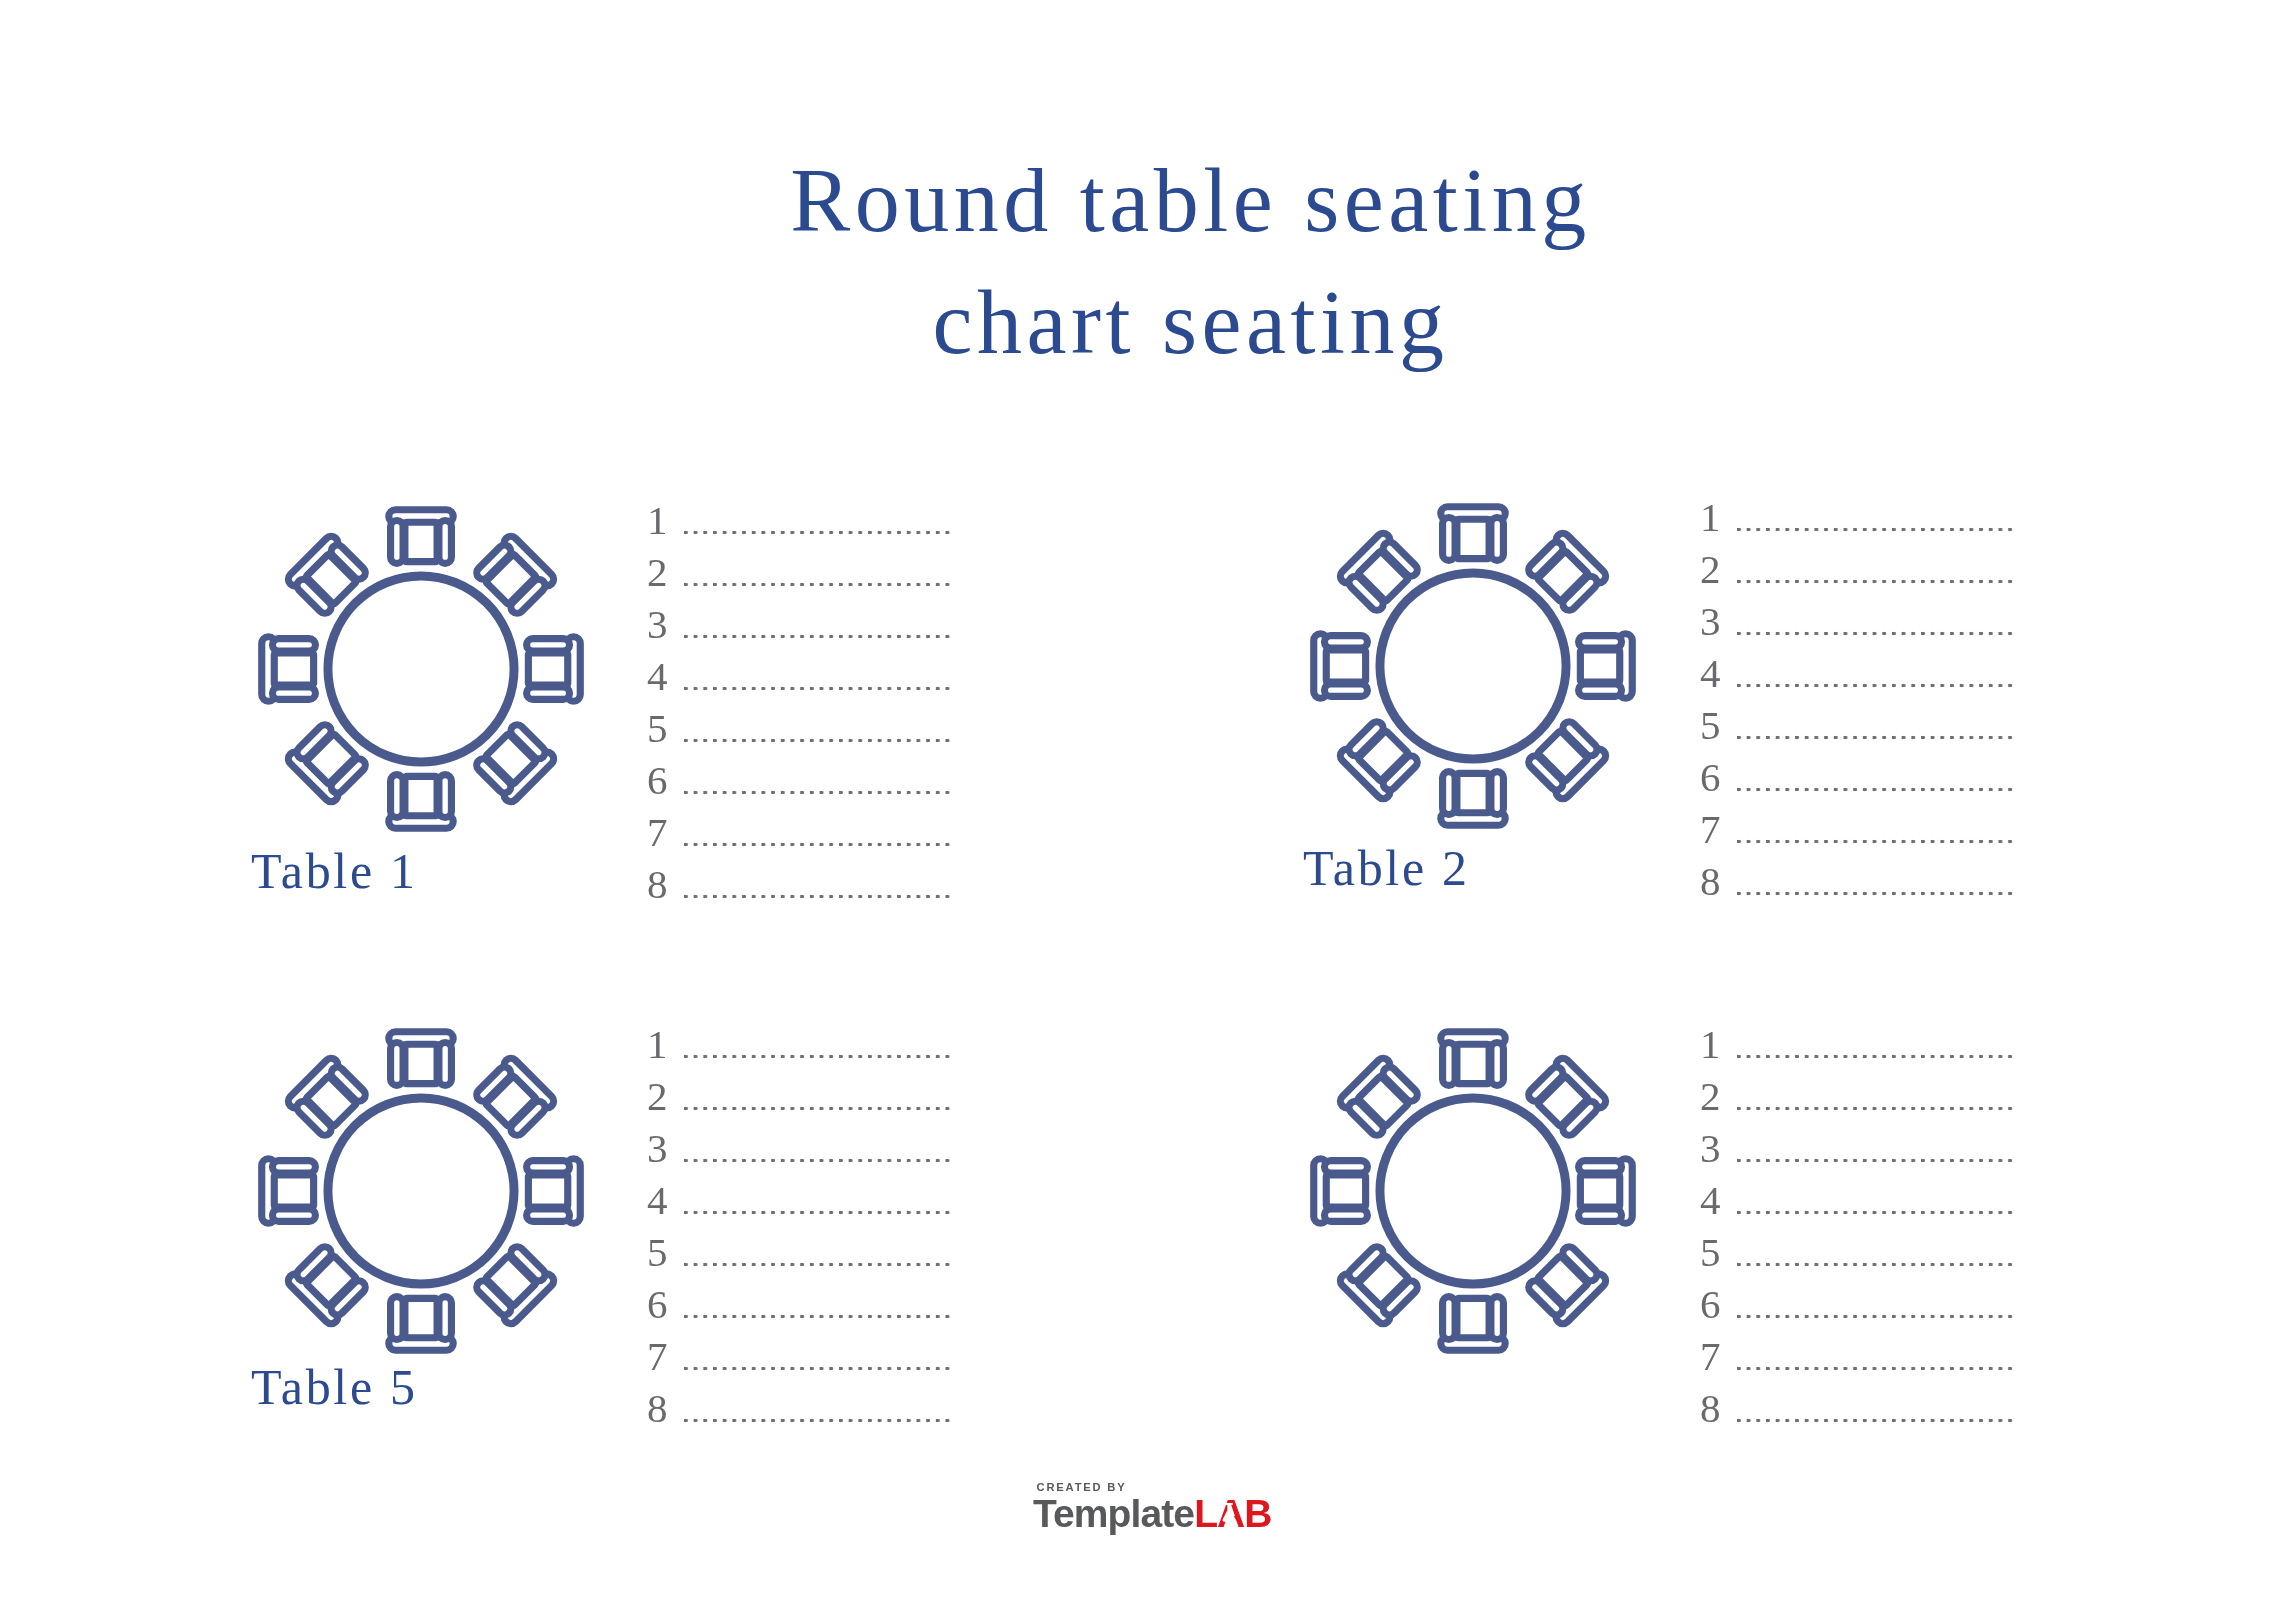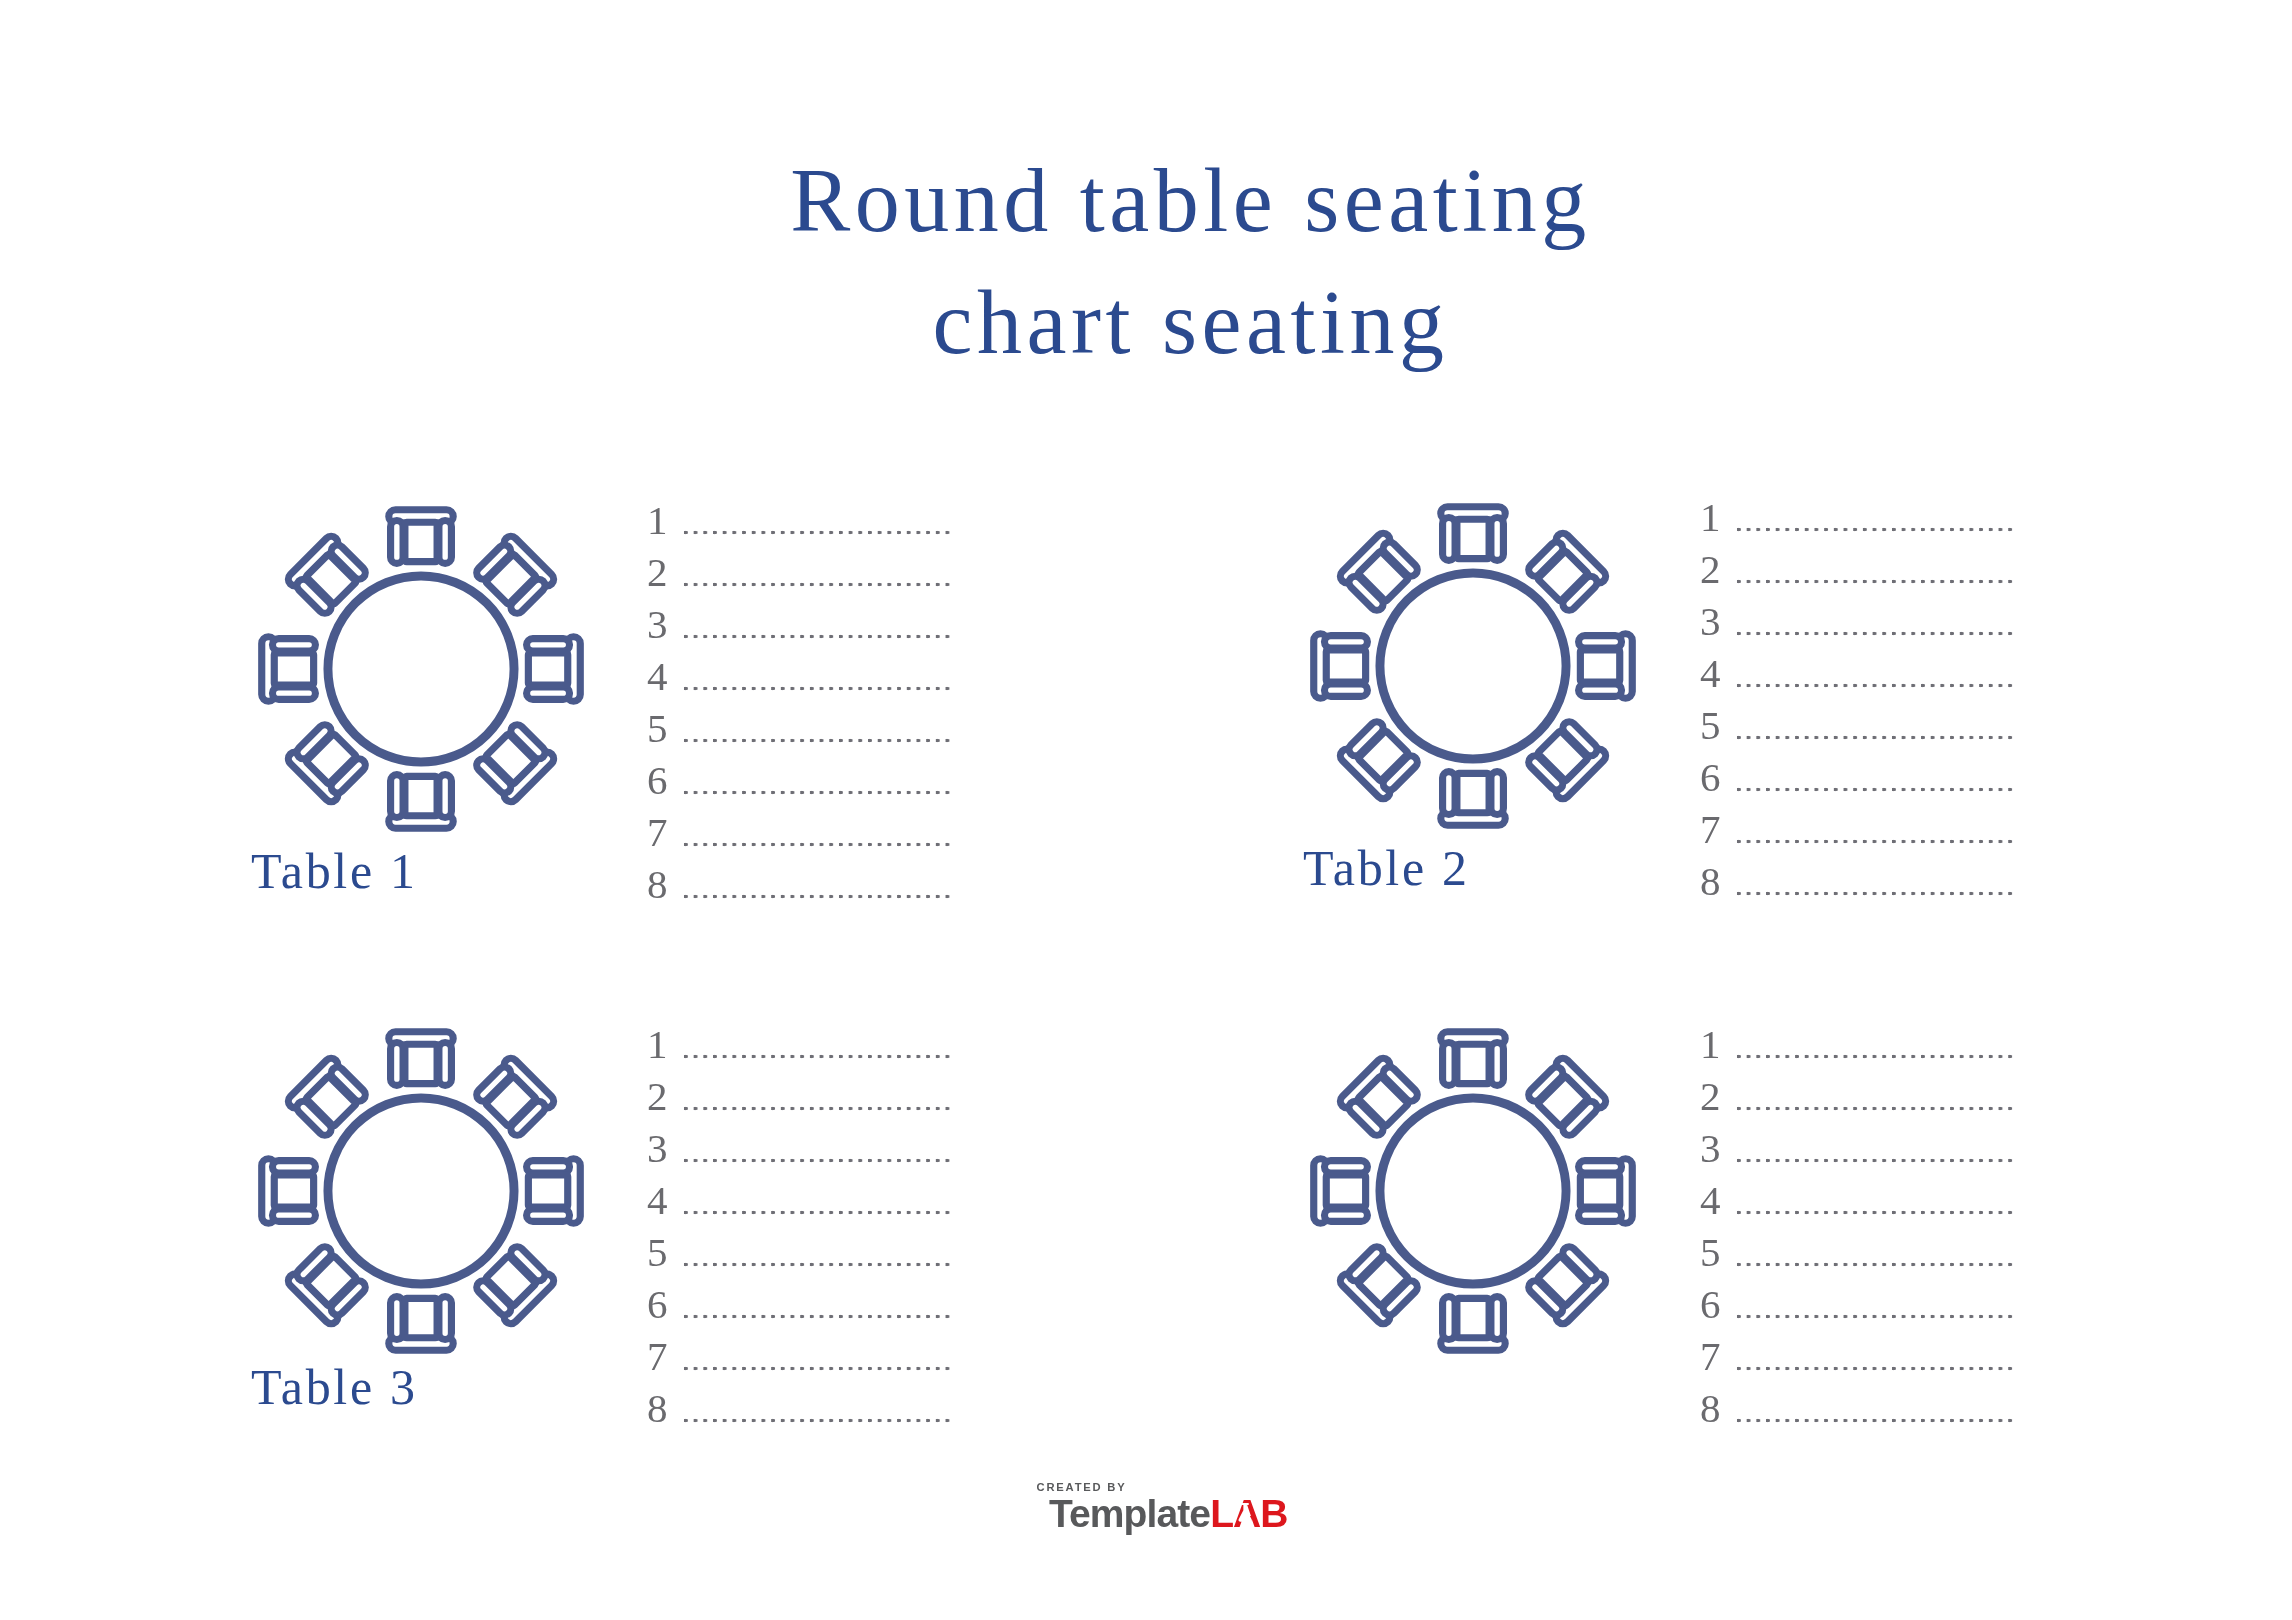--- a/index.html
+++ b/index.html
@@ -45,21 +45,21 @@
   
   .logo{
     position:absolute;left:1033px;top:1482px;width:287px;
     font-family:"Liberation Sans",sans-serif;
   }
   .created-by{
     font-size:11.2px;font-weight:bold;letter-spacing:1.8px;
     color:var(--logo-gray,#58595b);margin:0 0 0.9px 3.6px;line-height:1;
   }
   .brand{font-size:39px;font-weight:bold;letter-spacing:-0.9px;line-height:1;white-space:nowrap;}
-  .brand-gray{color:var(--logo-gray,#58595b);margin-left:16px;}
+  .brand-gray{color:var(--logo-gray,#58595b);}
   .brand-red{color:var(--logo-red,#dd171d);position:relative;display:inline-block;}
   .flask{position:absolute;left:28px;top:9px;width:14.3px;height:19.7px;}
   .hidden-defs{position:absolute;width:0;height:0;overflow:hidden;}
 </style>
 </head>
 <body>
 
 <svg class="hidden-defs" aria-hidden="true">
   <defs>
     <g id="chair" style="fill:#fff;stroke:var(--slate,#4a5a8c);stroke-width:8;">
@@ -168,21 +168,21 @@
           <span class="seat-num">8</span>
           <span class="dotline"></span>
         </div>
     </div>
   </div>
 
   <div class="section sec-q3">
     <svg class="graphic" viewBox="0 0 380 380">
         <use href="#round-table"></use>
       </svg>
-    <div class="table-label">Table 3</div>
+    <div class="table-label">Table 5</div>
     <div class="seat-list">
       <div class="seat-row">
           <span class="seat-num">1</span>
           <span class="dotline"></span>
         </div>
       <div class="seat-row">
           <span class="seat-num">2</span>
           <span class="dotline"></span>
         </div>
       <div class="seat-row">

